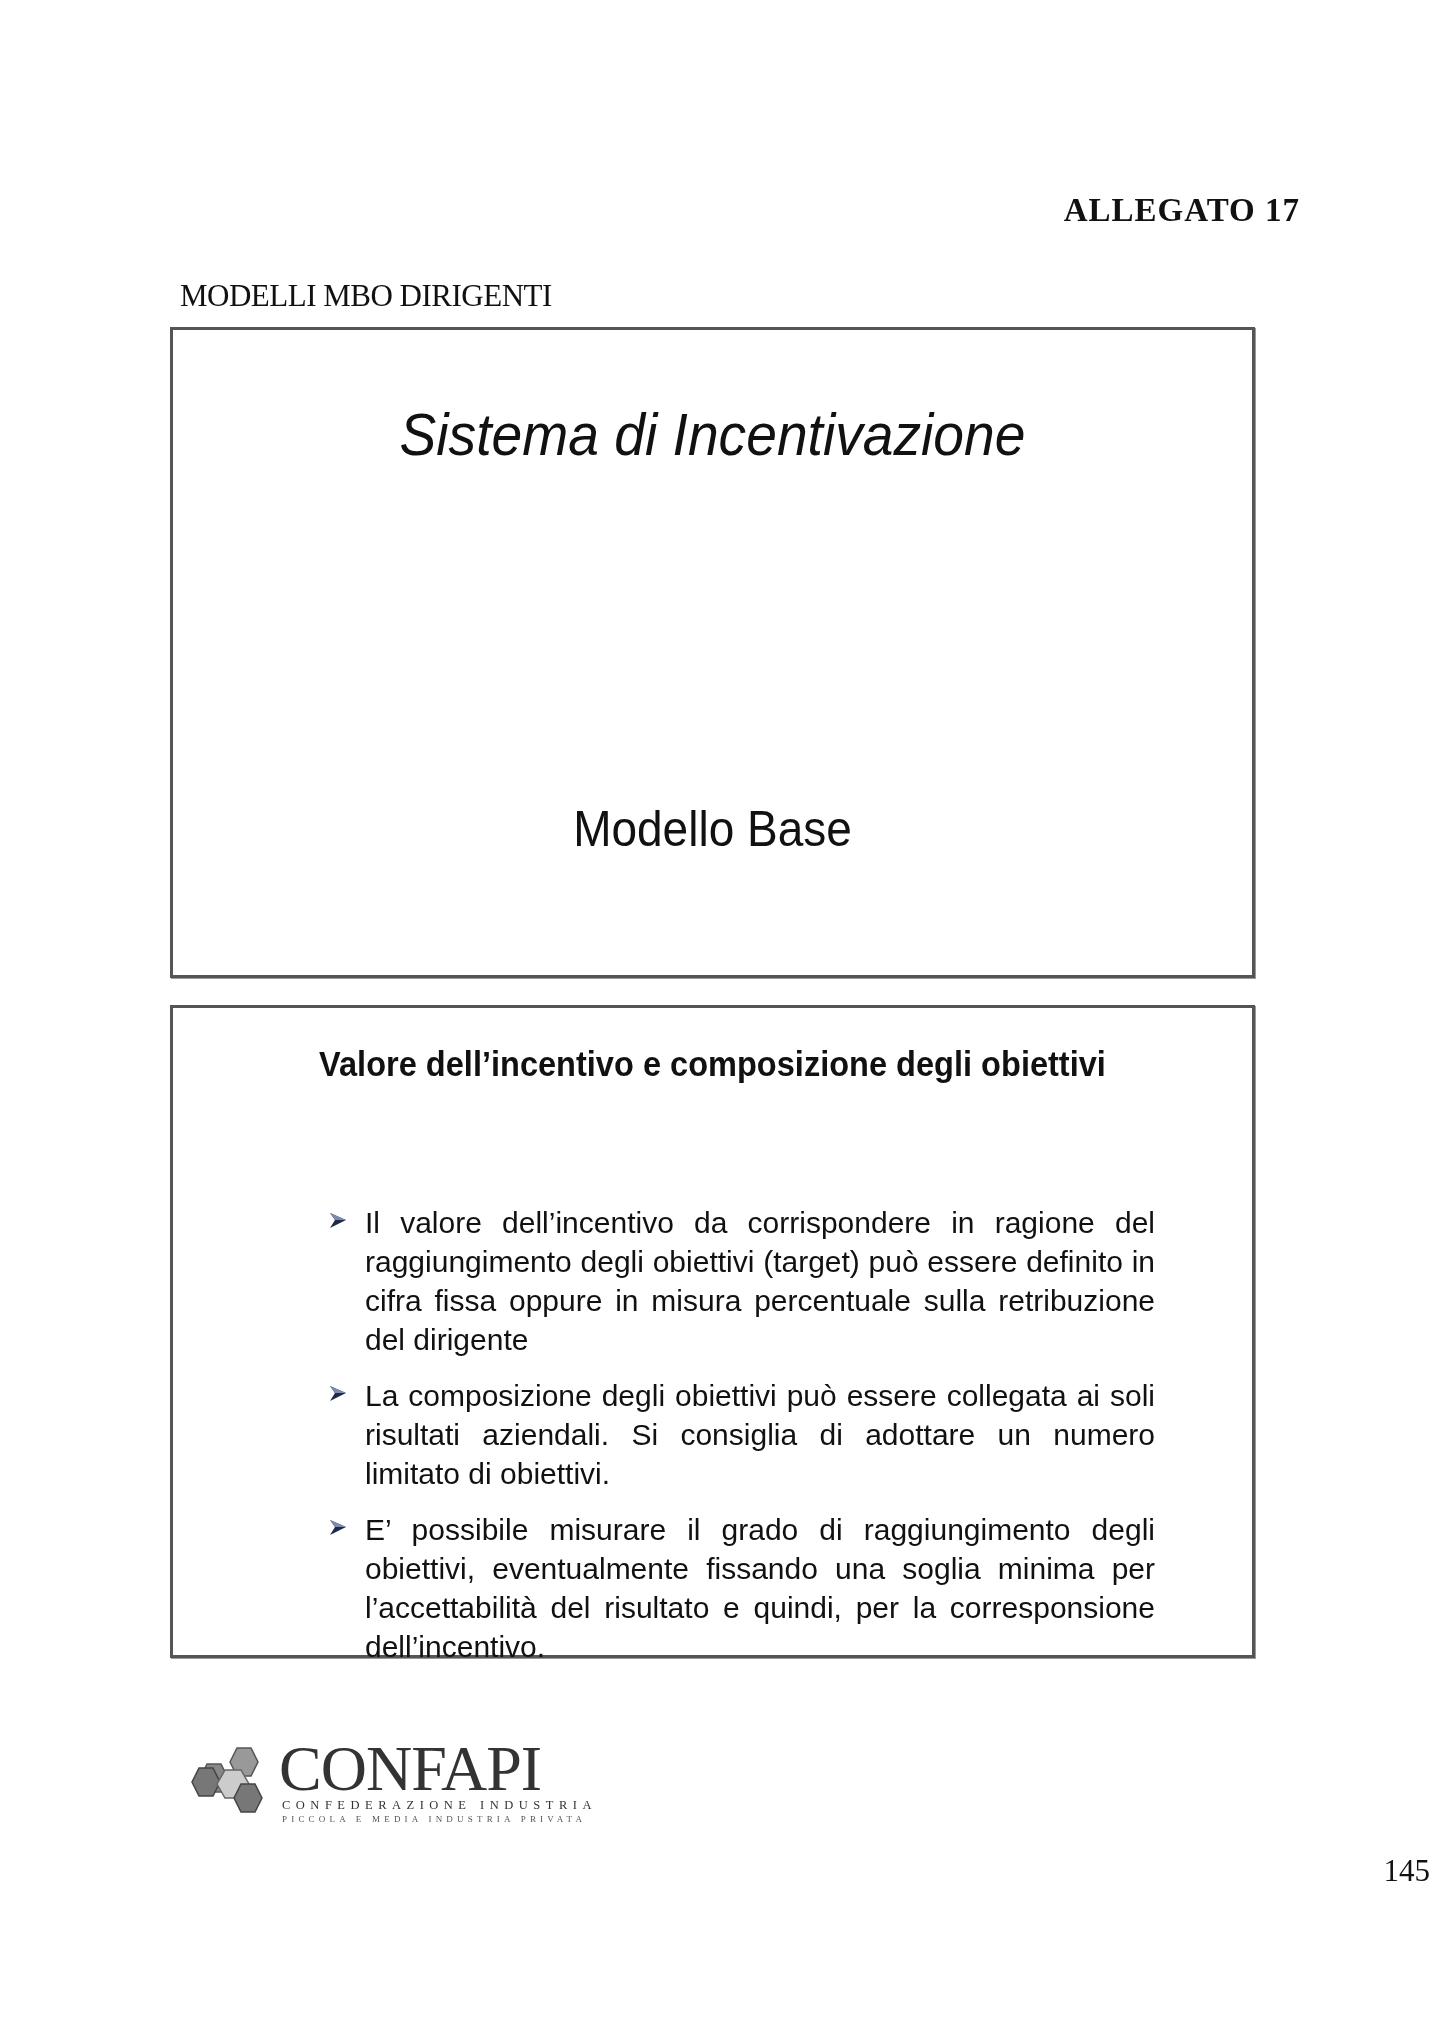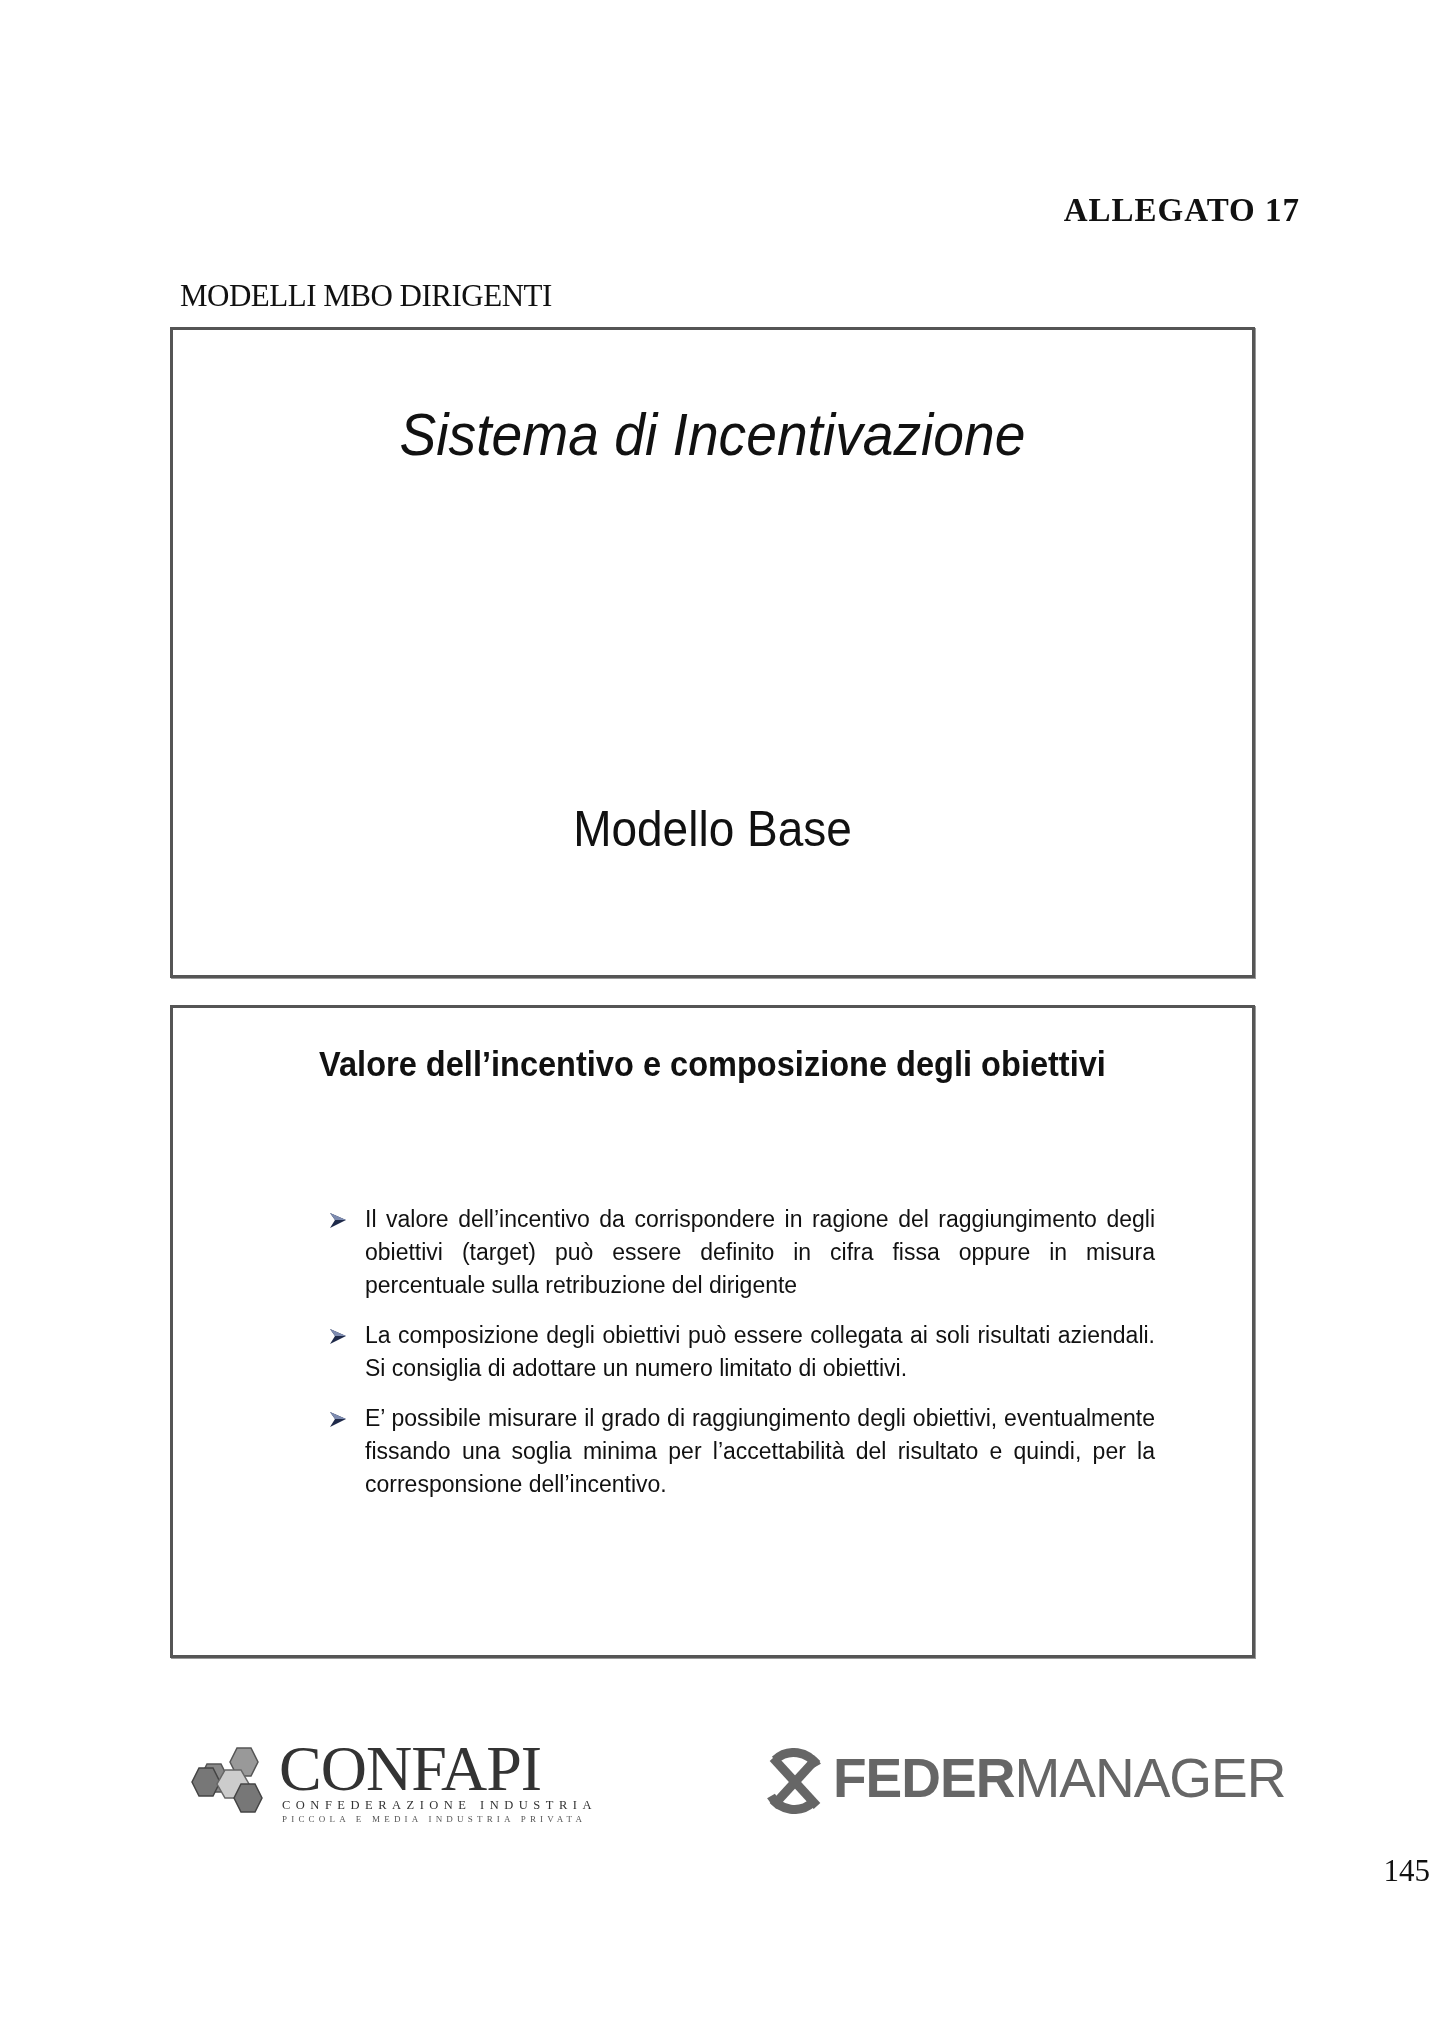--- a/index.html
+++ b/index.html
@@ -6,21 +6,21 @@
   body { width:1430px; height:2036px; position:relative; overflow:hidden; color:#111; }
   .allegato { position:absolute; right:130px; top:192px; font-family:"Liberation Serif", serif; font-weight:bold; font-size:33px; letter-spacing:1px; }
   .doc-heading { position:absolute; left:172px; top:278px; font-family:"Liberation Serif", serif; font-size:31px; letter-spacing:-0.5px;margin-left:8px; }
   .slide { position:absolute; left:170px; width:1079px; border:3px solid #555; background:#fff; box-shadow:1px 1px 0 #999; }
   .slide1 { top:327px; height:645px; }
   .slide2 { top:1005px; height:647px; }
   .s1-title { position:absolute; left:0; right:0; top:70px; text-align:center; font-family:"Liberation Sans", sans-serif; font-style:italic; font-size:60px; transform:scaleX(0.92); }
   .s1-sub { position:absolute; left:0; right:0; top:470px; text-align:center; font-family:"Liberation Sans", sans-serif; font-size:50px; transform:scaleX(0.92); }
   .s2-title { position:absolute; left:0; right:0; top:36px; text-align:center; font-family:"Liberation Sans", sans-serif; font-weight:bold; font-size:35px; transform:scaleX(0.93); }
   .bullets { position:absolute; left:150px; top:195px; width:832px; list-style:none; margin:0; padding:0; }
-  .bullet { position:relative; padding-left:42px; margin-bottom:17px; font-family:"Liberation Sans", sans-serif; font-size:23px; line-height:33px; text-align:justify; }
+  .bullet { position:relative; padding-left:42px; margin-bottom:17px; font-family:"Liberation Sans", sans-serif; font-size:30px; line-height:39px; text-align:justify; }
   .bullet-icon { position:absolute; left:4px; top:1px; width:22px; height:30px; }
   .logos { position:absolute; top:1738px; left:0; width:1430px; height:90px;margin-left:9px; }
   .confapi { position:absolute; left:180px; top:0; width:360px; height:86px; }
   .confapi-name { position:absolute; left:90px; top:-6px; font-family:"Liberation Serif", serif; font-size:64px; color:#333; letter-spacing:-1px; }
   .confapi-sub1 { position:absolute; left:93px; top:60px; font-family:"Liberation Serif", serif; font-size:12.5px; letter-spacing:5.5px; color:#333; white-space:nowrap; }
   .confapi-sub2 { position:absolute; left:93px; top:76px; font-family:"Liberation Serif", serif; font-size:9px; letter-spacing:4.2px; color:#555; white-space:nowrap; }
   .hex-logo { position:absolute; left:0; top:6px; width:90px; height:70px; }
   .federmanager { position:absolute; left:752px; top:6px; width:520px; height:70px; }
   .fm-icon { position:absolute; left:0; top:4px; width:66px; height:66px; }
   .fm-text { position:absolute; left:72px; top:2px; font-family:"Liberation Sans", sans-serif; font-size:55px; color:#666; white-space:nowrap; letter-spacing:-1px; }
@@ -72,24 +72,15 @@
       <polygon points="10,24 24,24 31,38 24,52 10,52 3,38" fill="#777" stroke="#444" stroke-width="1.5"></polygon>
       <polygon points="48,4 62,4 69,18 62,32 48,32 41,18" fill="#999" stroke="#555" stroke-width="1.5"></polygon>
       <polygon points="36,26 52,26 60,40 52,54 36,54 28,40" fill="#ccc" stroke="#666" stroke-width="1.5"></polygon>
       <polygon points="52,40 66,40 73,54 66,68 52,68 45,54" fill="#777" stroke="#444" stroke-width="1.5"></polygon>
     </svg>
     <div class="confapi-name">CONFAPI</div>
     <div class="confapi-sub1">CONFEDERAZIONE INDUSTRIA</div>
     <div class="confapi-sub2">PICCOLA E MEDIA INDUSTRIA PRIVATA</div>
   </div>
 
-  <div class="federmanager">
-    <svg class="fm-icon" viewBox="0 0 66 66">
-      <path d="M14,12 A27,27 0 0 1 56,18" fill="none" stroke="#666" stroke-width="9"></path>
-      <path d="M52,54 A27,27 0 0 1 10,48" fill="none" stroke="#666" stroke-width="9"></path>
-      <line x1="12" y1="10" x2="56" y2="58" stroke="#666" stroke-width="9"></line>
-      <line x1="56" y1="10" x2="12" y2="58" stroke="#666" stroke-width="9"></line>
-    </svg>
-    <div class="fm-text"><span class="fm-bold">FEDER</span><span>MANAGER</span></div>
-  </div>
 </div>
 
 <div class="page-number">145</div>
 
 </body></html>

